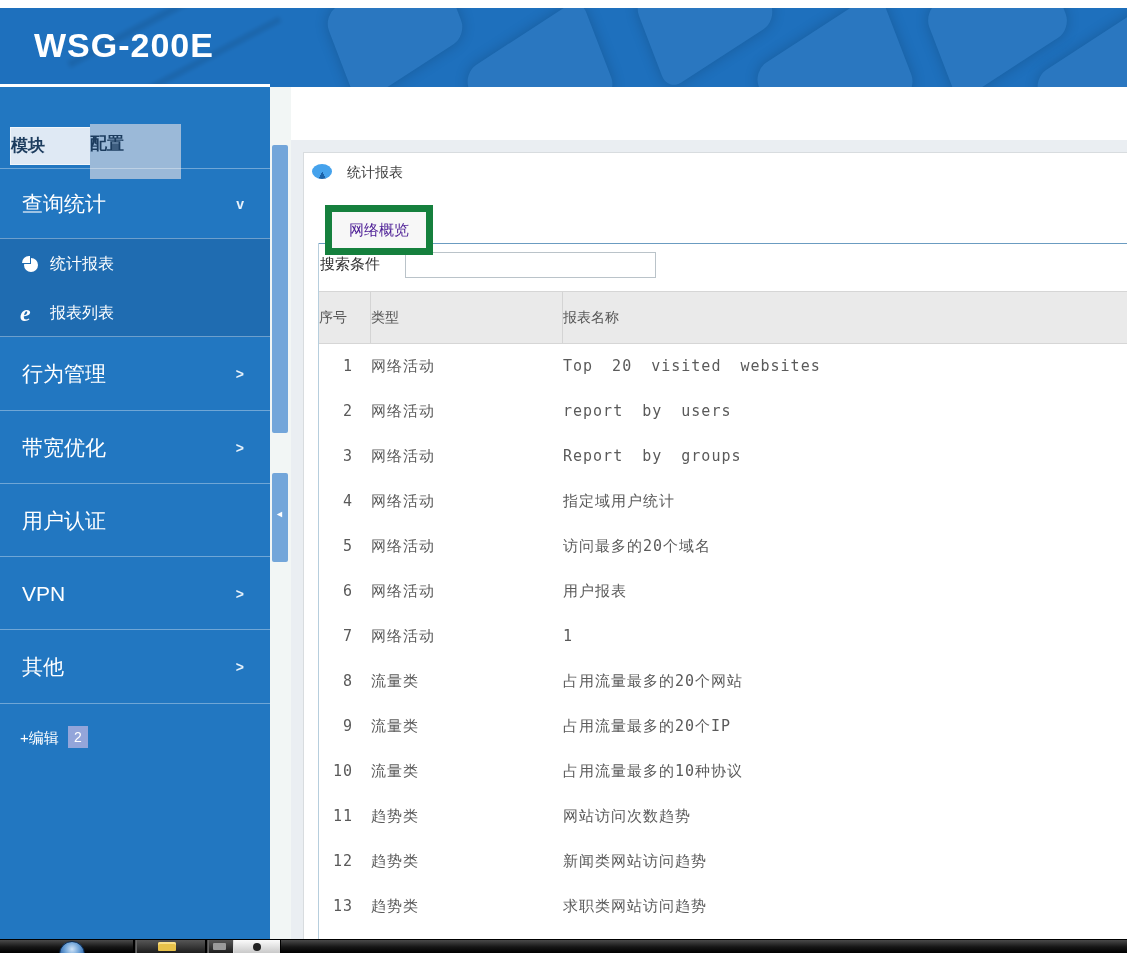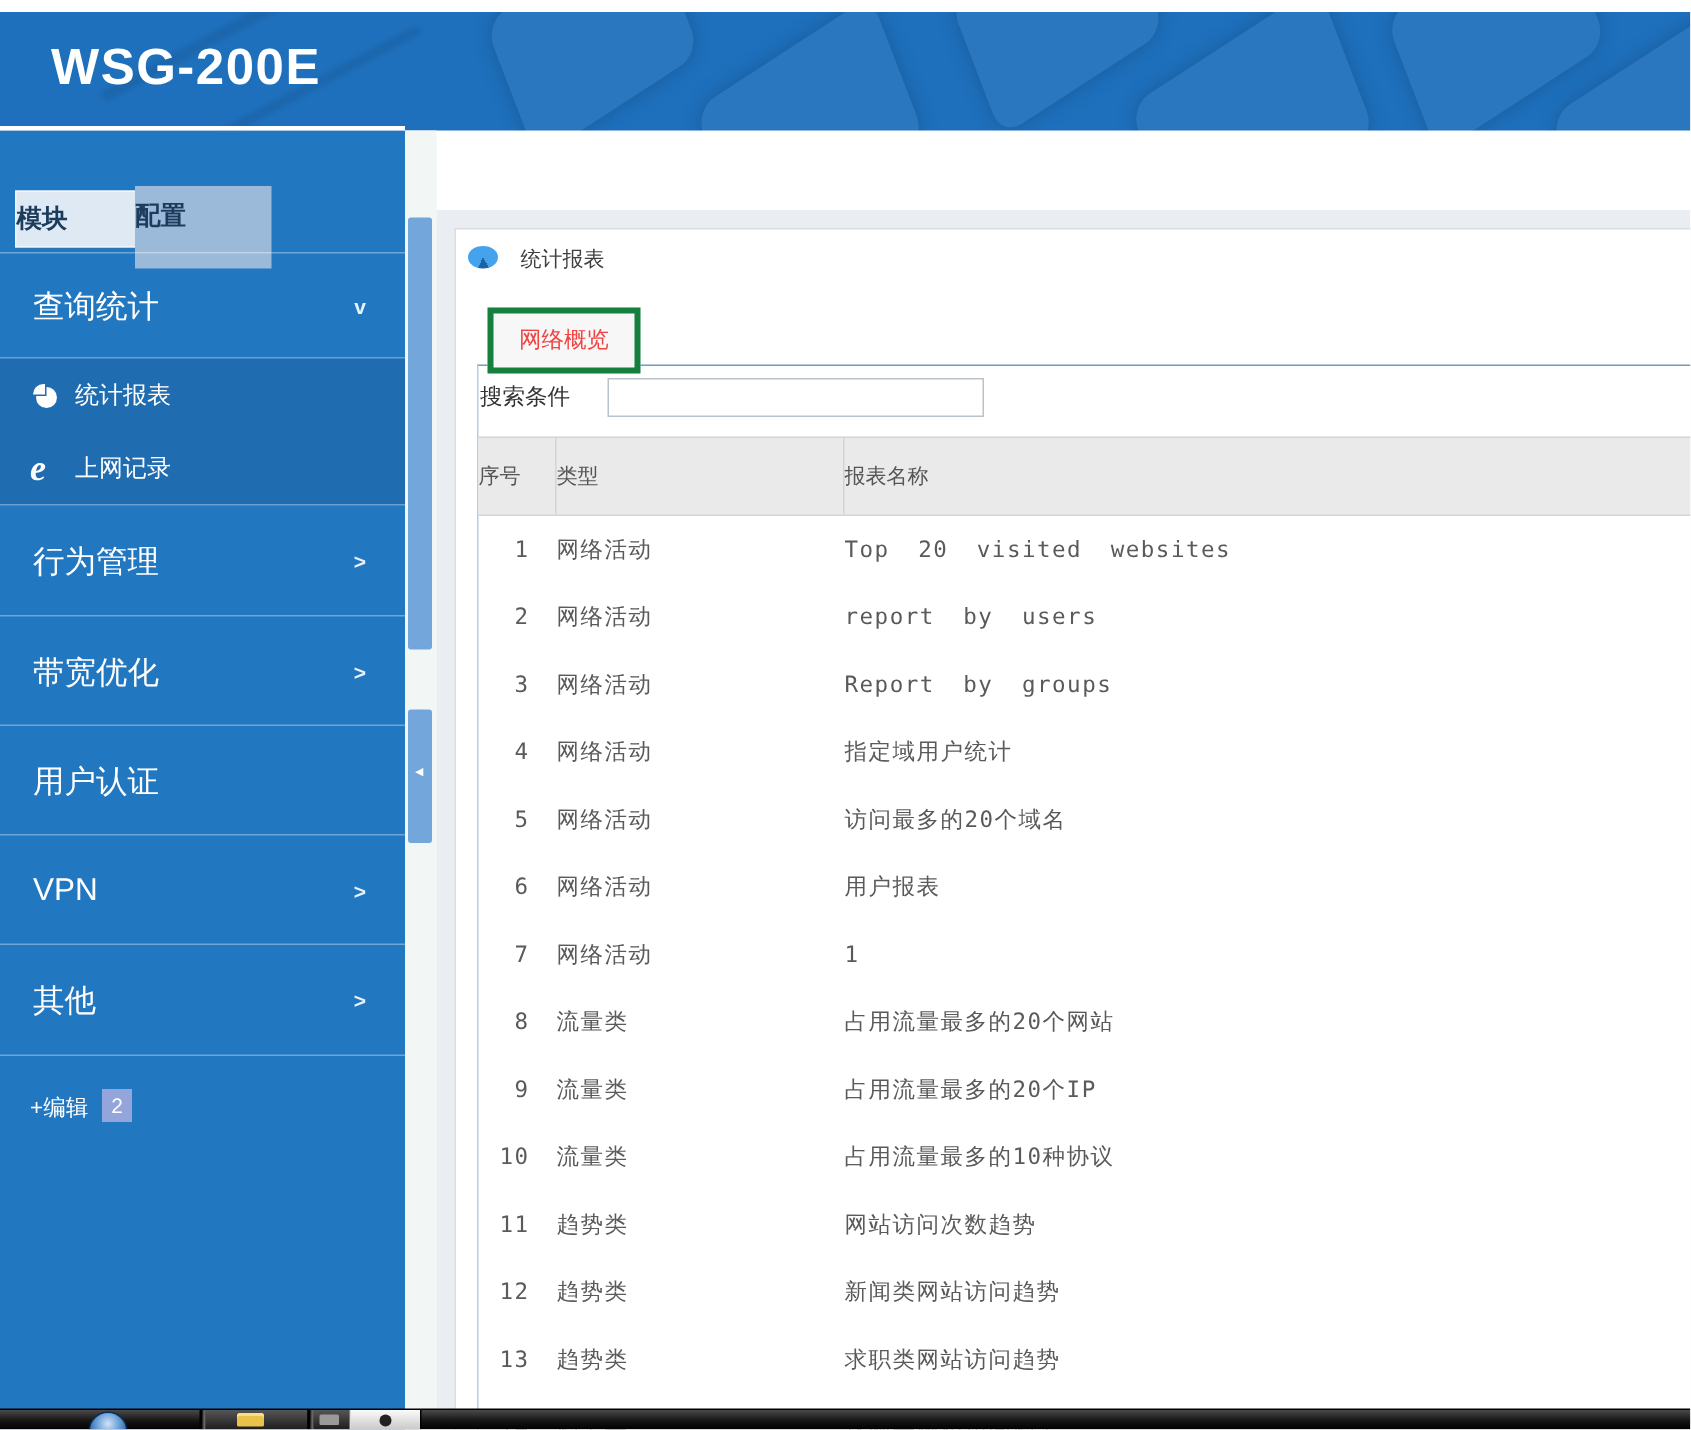--- a/index.html
+++ b/index.html
@@ -44,21 +44,21 @@
   
   #content-bg{position:absolute;left:291px;top:140px;right:0;bottom:0;background:#eaeef2;}
   #panel{position:absolute;left:303px;top:152px;width:824px;height:801px;background:#fff;
          border-left:1px solid #d8dcdf;border-top:1px solid #d8dcdf;}
   #title-ico{position:absolute;left:8px;top:9px;width:22px;height:18px;}
   #title-ico .p1{position:absolute;left:0;top:2px;width:20px;height:15px;border-radius:50%;
                  background:conic-gradient(from 150deg,#1b62a8 0 55deg,#45a2ec 55deg 360deg);}
   #page-title{position:absolute;left:43px;top:11px;font-size:14px;color:#3f3f3f;}
   .mtab{position:absolute;text-align:center;cursor:pointer;}
   #mtab-overview{left:21px;top:52px;width:94px;height:36px;line-height:36px;background:#f7f7f7;
-                 border:4px solid #15803d;font-size:15px;color:#ef4444;z-index:2;}
+                 border:7px solid #15803d;font-size:15px;color:#4c1d95;z-index:2;}
   #mtab-reports{left:119px;top:45px;width:100px;height:41px;line-height:40px;background:#fff;
                 border-left:1px solid #c9c9c9;border-right:1px solid #c9c9c9;border-top:5px solid #2f9bf1;
                 font-size:16px;font-weight:bold;color:#141414;z-index:3;}
   #tabline{position:absolute;left:14px;right:0;top:90px;height:1px;background:#6b9cc1;z-index:1;}
   #leftline{position:absolute;left:14px;top:90px;bottom:0;width:1px;background:#b7cedd;z-index:1;}
   #search-label{position:absolute;left:16px;top:102px;font-size:15px;color:#333;}
   #search-input{position:absolute;left:101px;top:99px;width:241px;height:24px;border:1px solid #bac3c9;
                 font-size:14px;padding:0 4px;outline:none;}
   
   #rtable{position:absolute;left:15px;top:138px;width:1403px;z-index:2;}
@@ -119,21 +119,21 @@
       <div class="subitem" style="top:0;">
         <span class="pie-ico">
           <span class="pie-main"></span>
             <span class="pie-cut"></span>
             <span class="pie-quarter"></span>
         </span>
         <span class="slbl">统计报表</span>
       </div>
       <div class="subitem" style="top:49px;">
         <span class="ie-ico">e</span>
-        <span class="slbl">上网记录</span>
+        <span class="slbl">报表列表</span>
       </div>
     </div>
 
     <div class="sec" style="top:249px;height:74px;">
       <span class="lbl">行为管理</span>
       <span class="chev">&gt;</span>
     </div>
     <div class="sec" style="top:323px;height:73px;">
       <span class="lbl">带宽优化</span>
       <span class="chev">&gt;</span>

